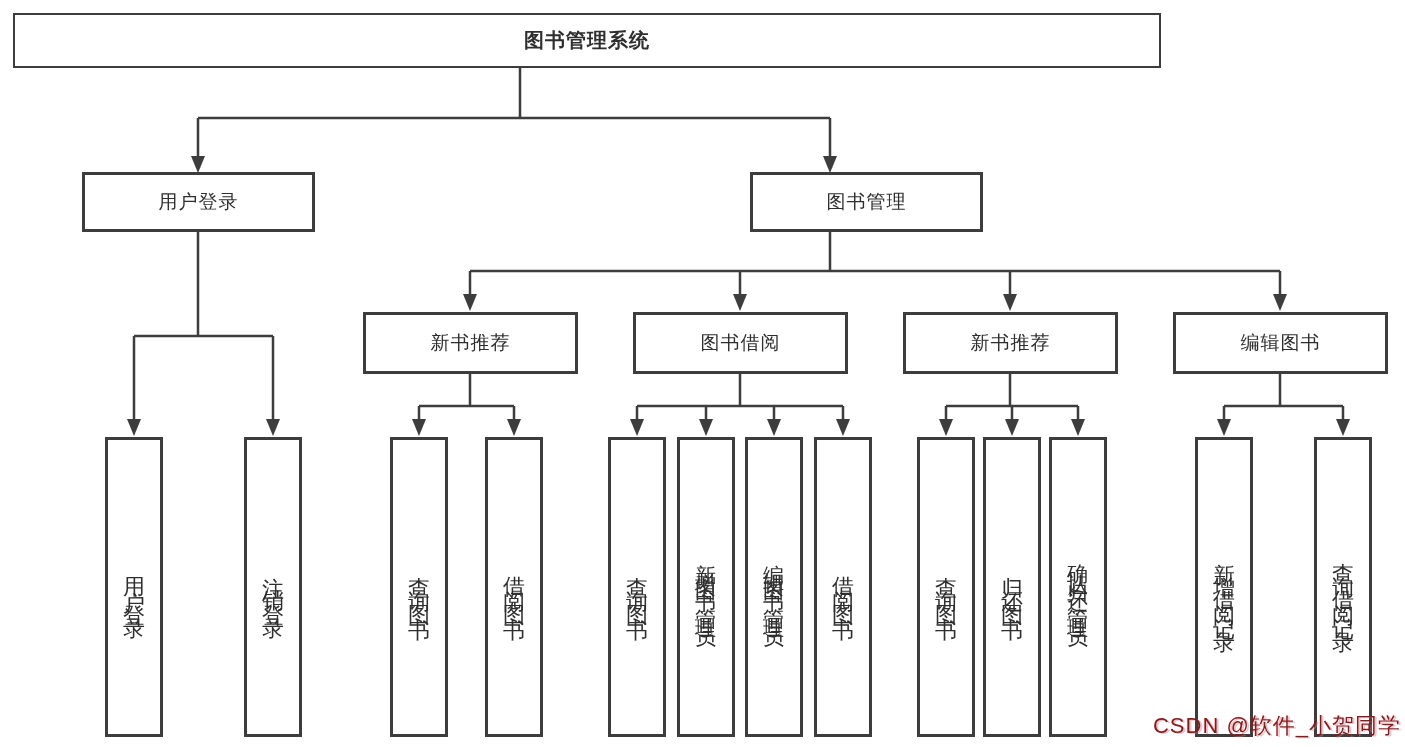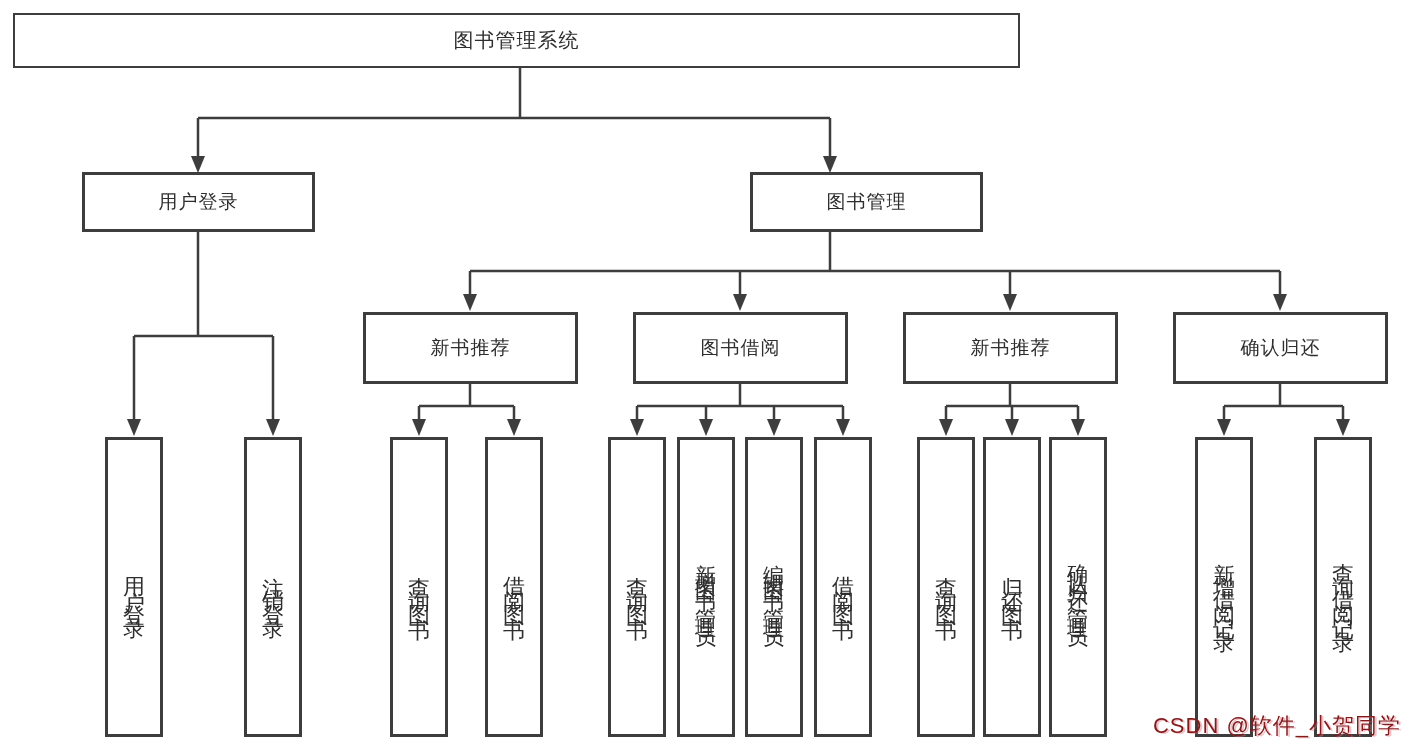--- a/index.html
+++ b/index.html
@@ -27,34 +27,35 @@
     box-sizing: border-box;
     background: #ffffff;
     border: 3px solid #3d3d3d;
     display: flex;
     align-items: center;
     justify-content: center;
     color: #2e2e2e;
   }
   .node.root {
     left: 13px; top: 13px;
-    width: 1007px; height: 55px;
+    width: 1148px; height: 55px;
     border-width: 2px;
     font-size: 20px;
     letter-spacing: 1px;
+    font-weight: bold;
   }
   .node.lvl2 {
     top: 172px;
     width: 233px; height: 60px;
     font-size: 19px;
     letter-spacing: 1px;
   }
   .node.lvl3 {
     top: 312px;
-    width: 215px; height: 72px;
+    width: 215px; height: 62px;
     font-size: 19px;
     letter-spacing: 1px;
   }
   .node.leaf {
     top: 437px;
     width: 58px; height: 300px;
   }
   .v-label {
     writing-mode: vertical-lr;
     text-orientation: mixed;
@@ -137,21 +138,21 @@
   <div class="node lvl3" style="left:363px;">
     <span>新书推荐</span>
   </div>
   <div class="node lvl3" style="left:633px;justify-content:center;">
     <span>图书借阅</span>
   </div>
   <div class="node lvl3" style="left:903px;">
     <span>新书推荐</span>
   </div>
   <div class="node lvl3" style="left:1173px;">
-    <span>确认归还</span>
+    <span>编辑图书</span>
   </div>
 
   <div class="node leaf" style="left:105px;">
     <span class="v-label">用户登录</span>
   </div>
   <div class="node leaf" style="left:244px;">
     <span class="v-label">注销登录</span>
   </div>
 
   <div class="node leaf" style="left:390px;">

